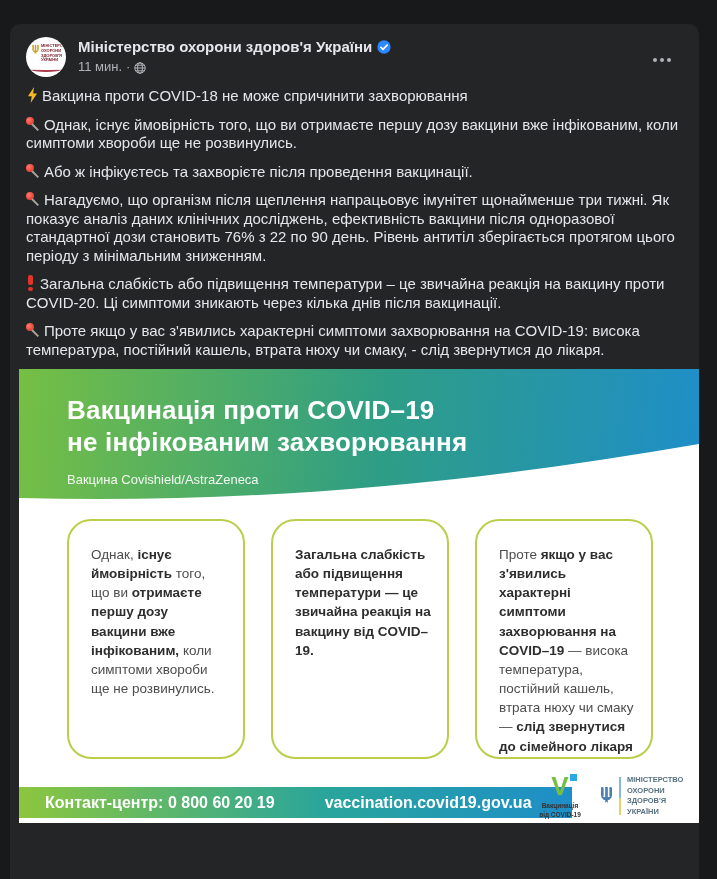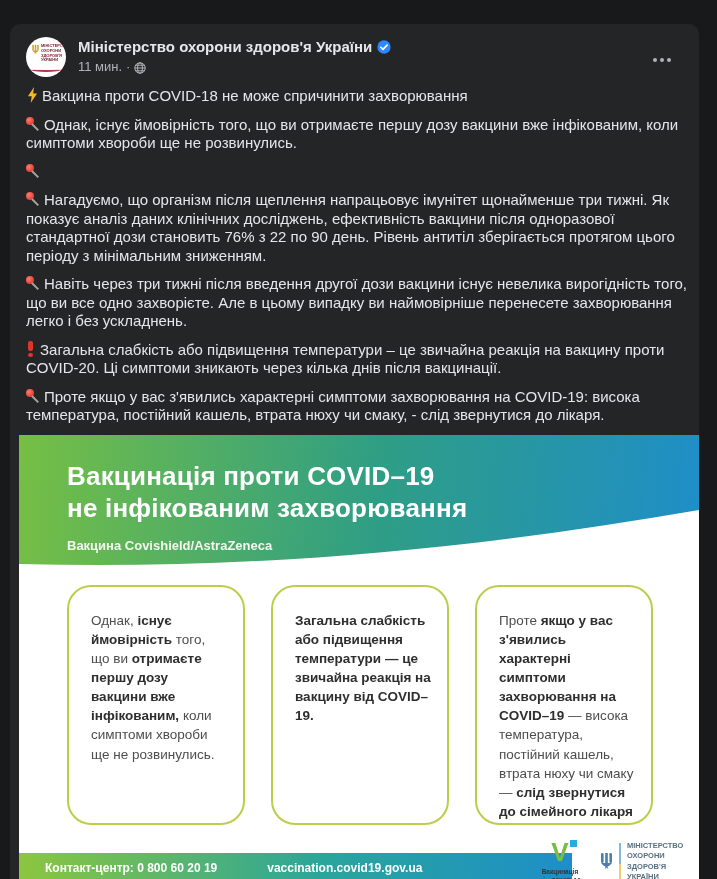--- a/index.html
+++ b/index.html
@@ -44,35 +44,35 @@
                background:#e0352b; border-radius:2px; }
   .exclamation-emoji::after { content:""; position:absolute; left:0; top:12px; width:4.5px; height:4px;
                background:#e0352b; border-radius:50%; }
 
   
   .post-image { position:relative; margin:4px 0 0 9px; width:680px; height:454px;
                 background:#be185d; cursor:pointer; }
   .ig-header { position:relative; height:132px; padding:25px 0 0 48px;
                background:linear-gradient(95deg,#76bf44 0%,#2f9e84 52%,#1e8ec9 100%); }
   .ig-title { color:#ffffff; font-size:26px; line-height:1.24; font-weight:bold; letter-spacing:.2px; }
-  .ig-subtitle { margin-top:14px; color:#f2f8ef; font-size:13px; font-weight:bold; }
+  .ig-subtitle { margin-top:14px; color:#f2f8ef; font-size:13px; font-weight:normal; }
   .ig-wave { position:absolute; left:0; bottom:-1px; width:680px; height:62px; display:block; }
 
   .ig-body { position:relative; height:322px; background:#ffffff; }
   .ig-cards { display:flex; gap:26px; padding:18px 0 0 48px; }
   .ig-card { width:178px; height:240px; border:2px solid #bccd4a; border-radius:24px;
              background:#fff; padding:24px 16px 0 22px; color:#4d4d4d;
              font-size:13.5px; line-height:1.42; overflow:hidden; }
   .ig-card p { margin-bottom:11px; }
   .ig-card b { color:#2e2e2e; }
 
   .ig-footer { position:absolute; left:0; bottom:5px; width:680px; height:31px; }
   .ig-bar { width:553px; height:31px; display:flex; align-items:center;
             background:linear-gradient(90deg,#8cc63e 0%,#2aa59b 55%,#1e8ec9 100%);
-            color:#ffffff; font-size:12px; font-weight:bold; }
+            color:#ffffff; font-size:16px; font-weight:bold; }
   .ig-contact { margin-left:26px; }
   .ig-site { margin-left:50px; }
   .ig-logos { position:absolute; right:8px; bottom:-2px; display:flex; align-items:flex-end; gap:16px; }
   .v-logo { text-align:center; width:48px; }
   .v-mark { position:relative; display:inline-block; font-size:26px; line-height:.9;
             font-weight:bold; color:#76bf44; }
   .v-dot { position:absolute; top:-1px; right:-8px; width:7px; height:7px; background:#29abe2; }
   .v-caption { margin-top:3px; font-size:6.5px; font-weight:bold; color:#333; line-height:1.35; }
   .moz-logo { display:flex; align-items:center; gap:6px; padding-bottom:3px; }
   .moz-trident { width:13px; height:18px; flex:none; }
@@ -126,23 +126,22 @@
       <div class="menu-btn">
         <i></i>
           <i></i>
           <i></i>
       </div>
     </header>
 
     <div class="post-text">
         <div class="post-para"><span class="emoji zap-emoji"></span><span>Вакцина проти COVID-18 не може спричинити  захворювання</span></div>
         <div class="post-para"><span class="emoji pin-emoji"></span><span>Однак, існує ймовірність того, що ви отримаєте першу дозу вакцини вже інфікованим, коли симптоми хвороби ще не розвинулись.</span></div>
-        <div class="post-para"><span class="emoji pin-emoji"></span></div>
+        <div class="post-para"><span class="emoji pin-emoji"></span><span>Або ж інфікуєтесь та захворієте після проведення вакцинації.</span></div>
         <div class="post-para"><span class="emoji pin-emoji"></span><span>Нагадуємо, що організм після щеплення напрацьовує імунітет щонайменше три тижні. Як показує аналіз даних клінічних досліджень, ефективність вакцини після одноразової стандартної дози становить 76% з 22 по 90 день. Рівень антитіл зберігається протягом цього періоду з мінімальним зниженням.</span></div>
-        <div class="post-para"><span class="emoji pin-emoji"></span><span>Навіть  через три тижні після введення другої дози вакцини існує невелика вирогідність того, що ви все одно захворієте. Але в цьому випадку ви наймовірніше перенесете захворювання легко і без ускладнень.</span></div>
         <div class="post-para"><span class="emoji exclamation-emoji"></span><span>Загальна слабкість або підвищення температури – це звичайна реакція на вакцину проти COVID-20. Ці симптоми зникають через кілька днів після вакцинації.</span></div>
         <div class="post-para"><span class="emoji pin-emoji"></span><span>Проте якщо у вас  з'явились характерні симптоми захворювання на COVID-19: висока температура, постійний кашель, втрата  нюху чи смаку, - слід звернутися до лікаря.</span></div>
       </div>
 
     <figure class="post-image">
       <div class="ig-header">
         <h2 class="ig-title"><span>Вакцинація проти COVID–19</span><br><span>не інфікованим захворювання</span></h2>
         <div class="ig-subtitle">Вакцина Covishield/AstraZeneca</div>
         <svg class="ig-wave" viewBox="0 0 680 62" preserveAspectRatio="none">
           <path d="M0,58 C230,64 450,44 680,4 L680,62 L0,62 Z" fill="#ffffff"></path>

